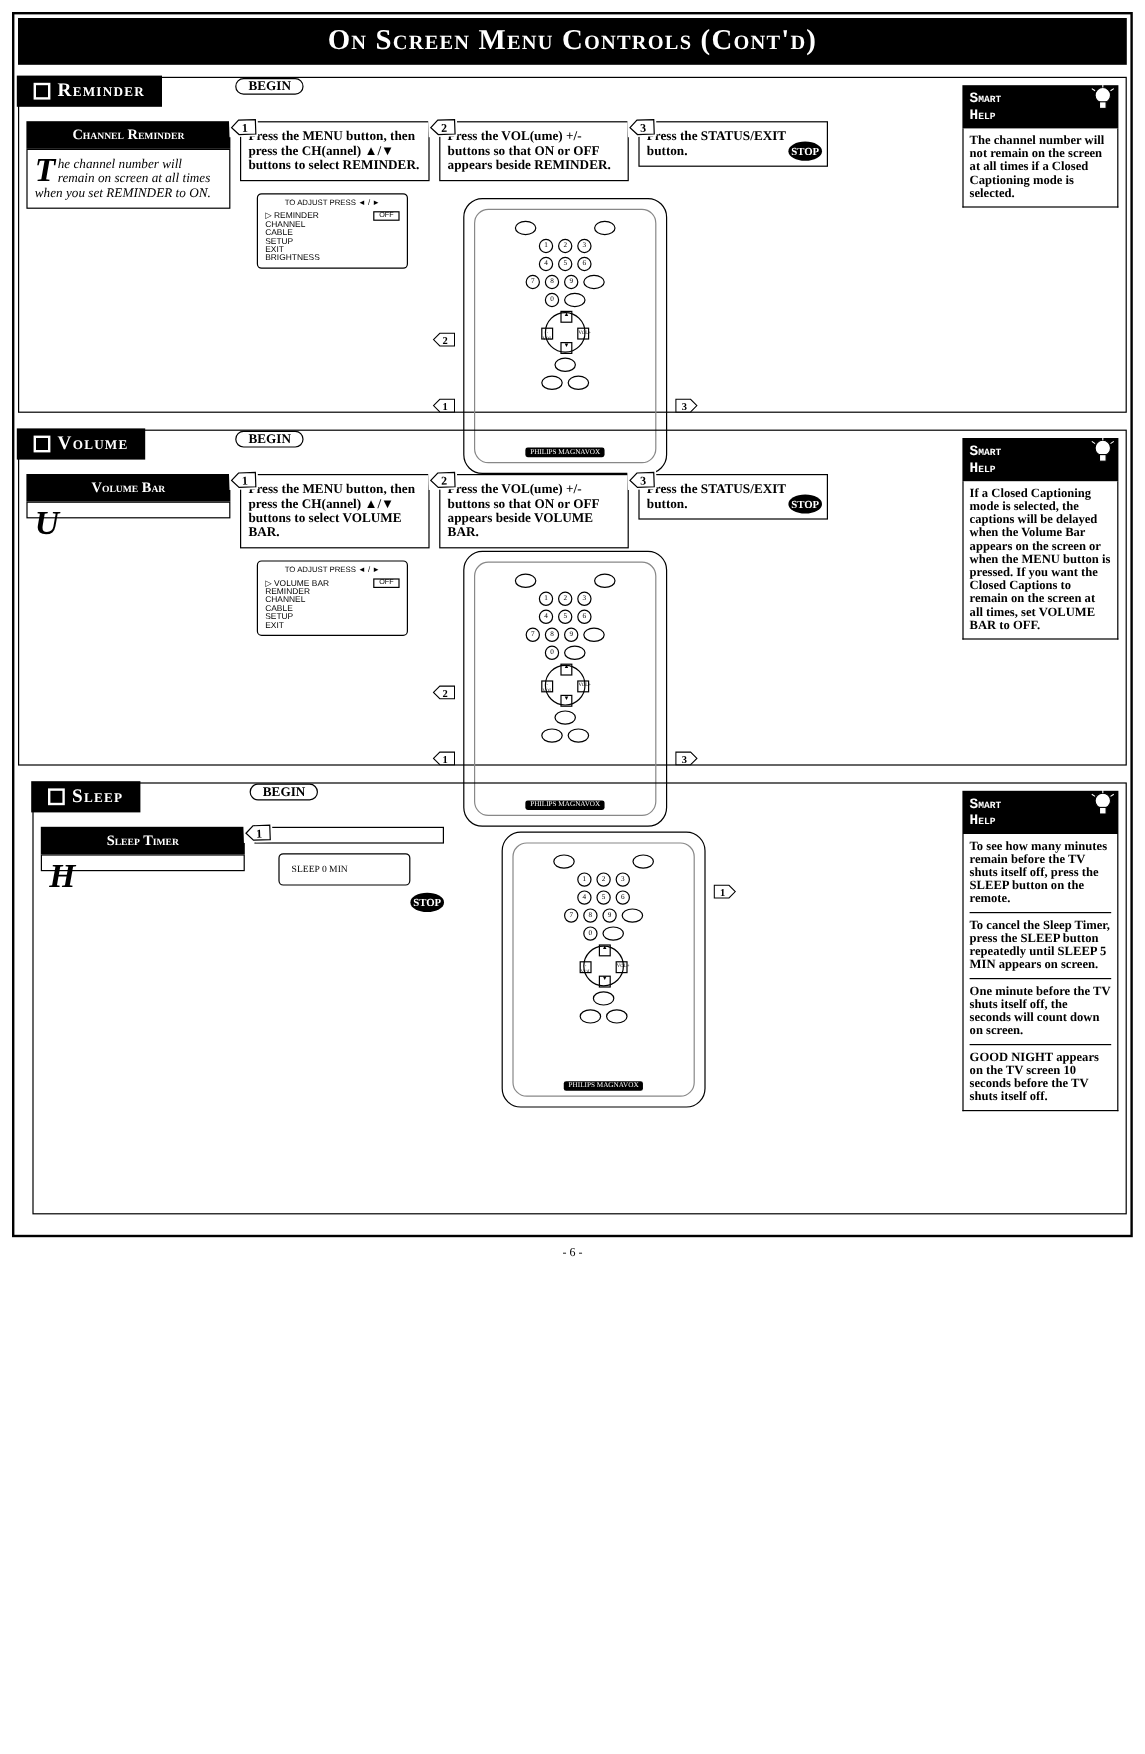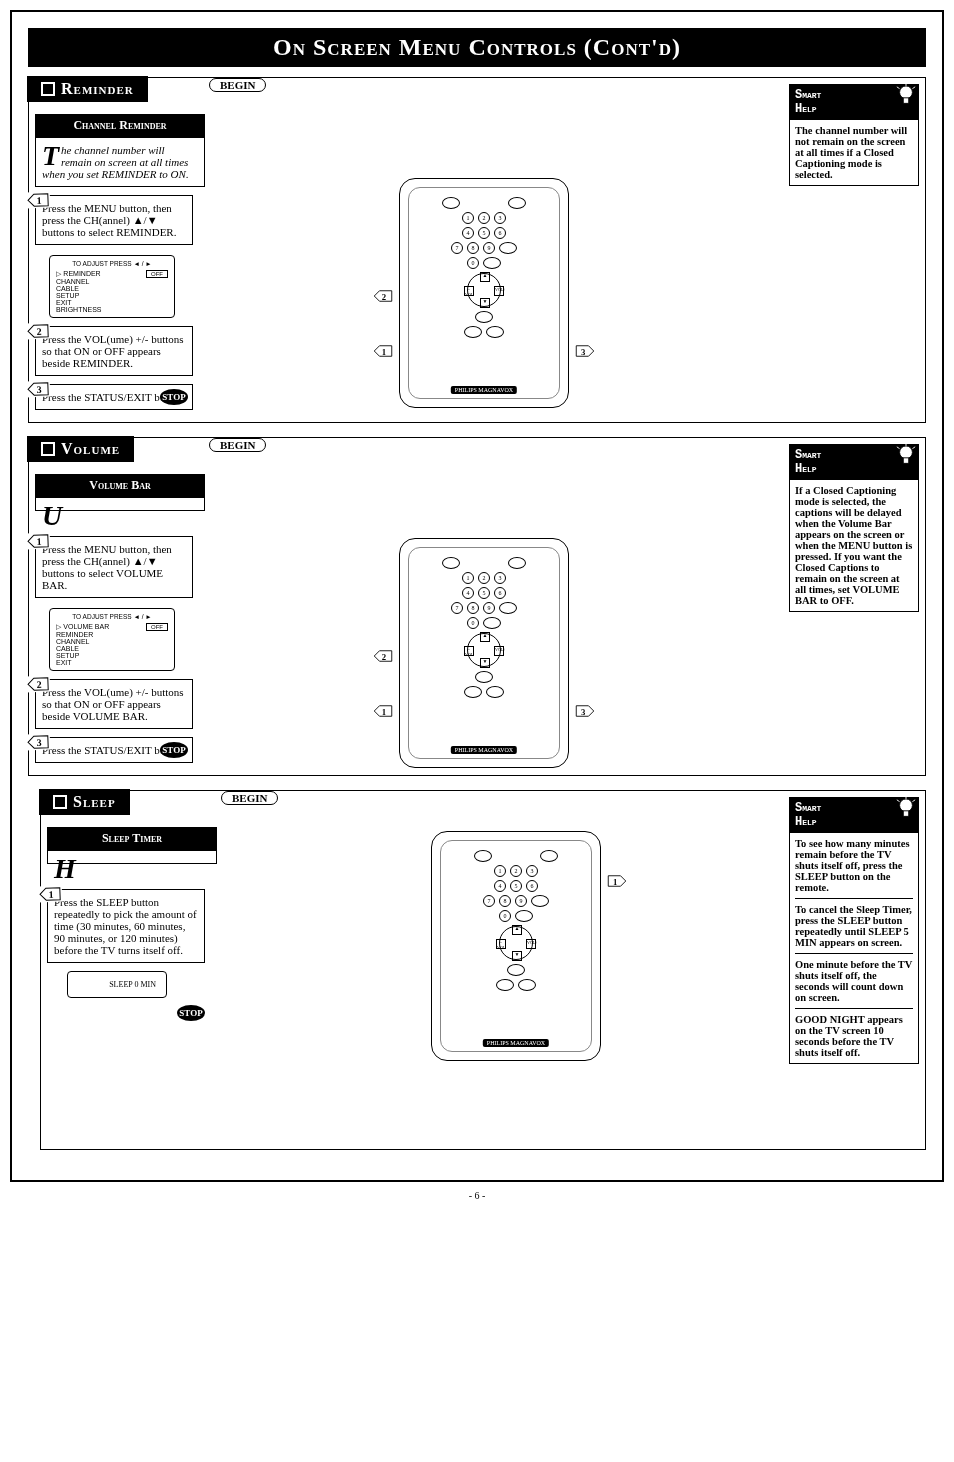--- a/index.html
+++ b/index.html
@@ -1,54 +1,54 @@
 <!DOCTYPE html>
 <html><head>
 <meta charset="utf-8">
 <style>
   * { box-sizing: border-box; margin: 0; padding: 0; }
   body { font-family: Georgia, 'Times New Roman', serif; background: #fff; padding: 10px; width: 954px; }
-  .page-border { border: 2px solid #000; padding: 16px; }
+  .page-border { border: 2px solid #000; padding: 3px; }
   .title-bar { background: #000; color: #fff; text-align: center; padding: 6px 0; font-size: 24px; font-weight: bold; font-family: 'Times New Roman', serif; letter-spacing: 1px; margin-bottom: 10px; }
   .title-bar .small-caps { font-variant: small-caps; }
   .section { border: 1.5px solid #000; margin-bottom: 14px; position: relative; padding: 10px 6px 12px 6px; min-height: 280px; }
   .section-header { position: absolute; top: -2px; left: -2px; background: #000; color: #fff; font-variant: small-caps; font-weight: bold; padding: 4px 14px; font-size: 16px; letter-spacing: 1px; display: flex; align-items: center; gap: 6px; }
   .section-header .dot { width: 14px; height: 14px; border: 2px solid #fff; display: inline-block; }
-  .row { display: flex; gap: 8px; align-items: flex-start; margin-top: 26px; flex-direction: column; }
+  .row { display: flex; gap: 8px; align-items: flex-start; margin-top: 26px; }
   .left-col { width: 170px; flex-shrink: 0; }
   .info-box { background: #000; color: #fff; text-align: center; padding: 4px; font-size: 12px; font-variant: small-caps; font-weight: bold; }
   .desc-box { border: 1px solid #000; padding: 6px; font-size: 11px; font-style: italic; margin-top: 0; }
   .dropcap { float: left; font-size: 28px; line-height: 24px; font-weight: bold; font-style: italic; padding-right: 2px; }
   .begin-badge { border: 1.5px solid #000; border-radius: 14px; padding: 0 10px; font-size: 11px; font-weight: bold; background: #fff; position: absolute; top: 0; left: 180px; }
   .stop-badge { background: #000; color: #fff; border-radius: 50%; width: 28px; height: 16px; display: inline-flex; align-items: center; justify-content: center; font-size: 9px; font-weight: bold; }
   .step { border: 1px solid #000; padding: 6px; font-size: 11px; width: 158px; position: relative; }
   .step-num { position: absolute; top: -4px; left: -10px; width: 24px; height: 16px; background: #fff; display: flex; align-items: center; justify-content: center; transform: rotate(-2deg); }
   .step-num svg { width: 24px; height: 16px; }
-  .step b { font-weight: normal; }
+  .step b { font-weight: bold; }
   .osd-box { border: 1px solid #000; border-radius: 4px; padding: 4px 6px; font-size: 7px; font-family: Arial, sans-serif; width: 126px; margin-top: 10px; margin-left: 14px; }
   .osd-box .osd-title { font-size: 6.5px; text-align: center; margin-bottom: 3px; }
   .osd-box .osd-row { display: flex; justify-content: space-between; }
   .osd-box .osd-val { border: 0.5px solid #000; padding: 0 4px; font-size: 6px; }
   .remote-diagram { width: 170px; height: 230px; border: 1.5px solid #000; border-radius: 16px; margin-left: 10px; position: relative; font-size: 8px; padding: 8px; }
   .remote-inner { border: 1px solid #888; border-radius: 12px; height: 100%; padding: 6px; position: relative; }
   .btn-oval { width: 18px; height: 12px; border: 1px solid #000; border-radius: 50%; display: inline-block; }
   .btn-circle { width: 12px; height: 12px; border: 1px solid #000; border-radius: 50%; display: inline-block; font-size: 6px; text-align: center; line-height: 10px; }
   .remote-row { display: flex; justify-content: center; gap: 4px; margin: 3px 0; }
   .dpad { width: 34px; height: 34px; border: 1px solid #000; border-radius: 50%; margin: 4px auto; position: relative; }
   .dpad-btn { position: absolute; width: 10px; height: 10px; border: 0.5px solid #000; font-size: 5px; text-align: center; }
   .remote-logo { background: #000; color: #fff; font-size: 6px; padding: 1px 4px; text-align: center; border-radius: 2px; position: absolute; bottom: 4px; left: 50%; transform: translateX(-50%); }
   .smart-help { position: absolute; right: 6px; top: 6px; width: 130px; }
   .smart-help-header { background: #000; color: #fff; padding: 4px 6px; font-size: 12px; font-variant: small-caps; font-weight: bold; position: relative; font-family: Liberation Mono, monospace; }
   .smart-help-header .bulb { position: absolute; right: 2px; top: -2px; width: 22px; height: 28px; }
   .smart-help-body { border: 1px solid #000; border-top: none; padding: 5px; font-size: 10.5px; font-weight: bold; }
   .smart-help-body hr { margin: 5px 0; border: none; border-top: 1px solid #000; }
   .callout { display: inline-flex; align-items: center; }
   .callout svg { width: 22px; height: 14px; }
   .page-num { text-align: center; font-size: 10px; margin-top: 8px; }
-  .sleep-screen { border: 1px solid #000; border-radius: 4px; padding: 8px 10px; font-size: 8px; width: 100px; margin-top: 8px; margin-left: 20px; text-align: right; }
+  .sleep-screen { border: 1px solid #000; border-radius: 4px; padding: 8px 10px; font-size: 8px; width: 110px; margin-top: 8px; margin-left: 20px; text-align: left; }
 </style>
 </head>
 <body>
 
 <div class="page-border">
   <div class="title-bar"><span class="small-caps">On Screen Menu Controls (Cont'd)</span></div>
 
   <div class="section">
     <div class="section-header">
         <span class="dot"></span>
@@ -339,21 +339,20 @@
       </div>
 
       <div>
         <div class="step">
           <div class="step-num">
               <svg viewBox="0 0 24 16">
                 <polygon points="2,8 8,2 22,2 22,14 8,14" fill="#fff" stroke="#000" stroke-width="1"></polygon>
                 <text x="13" y="12" font-size="10" font-weight="bold" text-anchor="middle">1</text>
               </svg>
             </div>
-          <b>Press the SLEEP button repeatedly to pick the amount of time (30 minutes, 60 minutes, 90 minutes, or 120 minutes) before the TV turns itself off.</b>
         </div>
         <div class="sleep-screen">SLEEP   0   MIN</div>
         <div style="text-align:right;margin-top:4px;"><span class="stop-badge">STOP</span></div>
       </div>
     </div>
 
     <div class="remote-diagram" style="position:absolute;left:380px;top:40px;">
       <div class="remote-inner">
         <div class="remote-row">
             <span class="btn-oval"></span>

